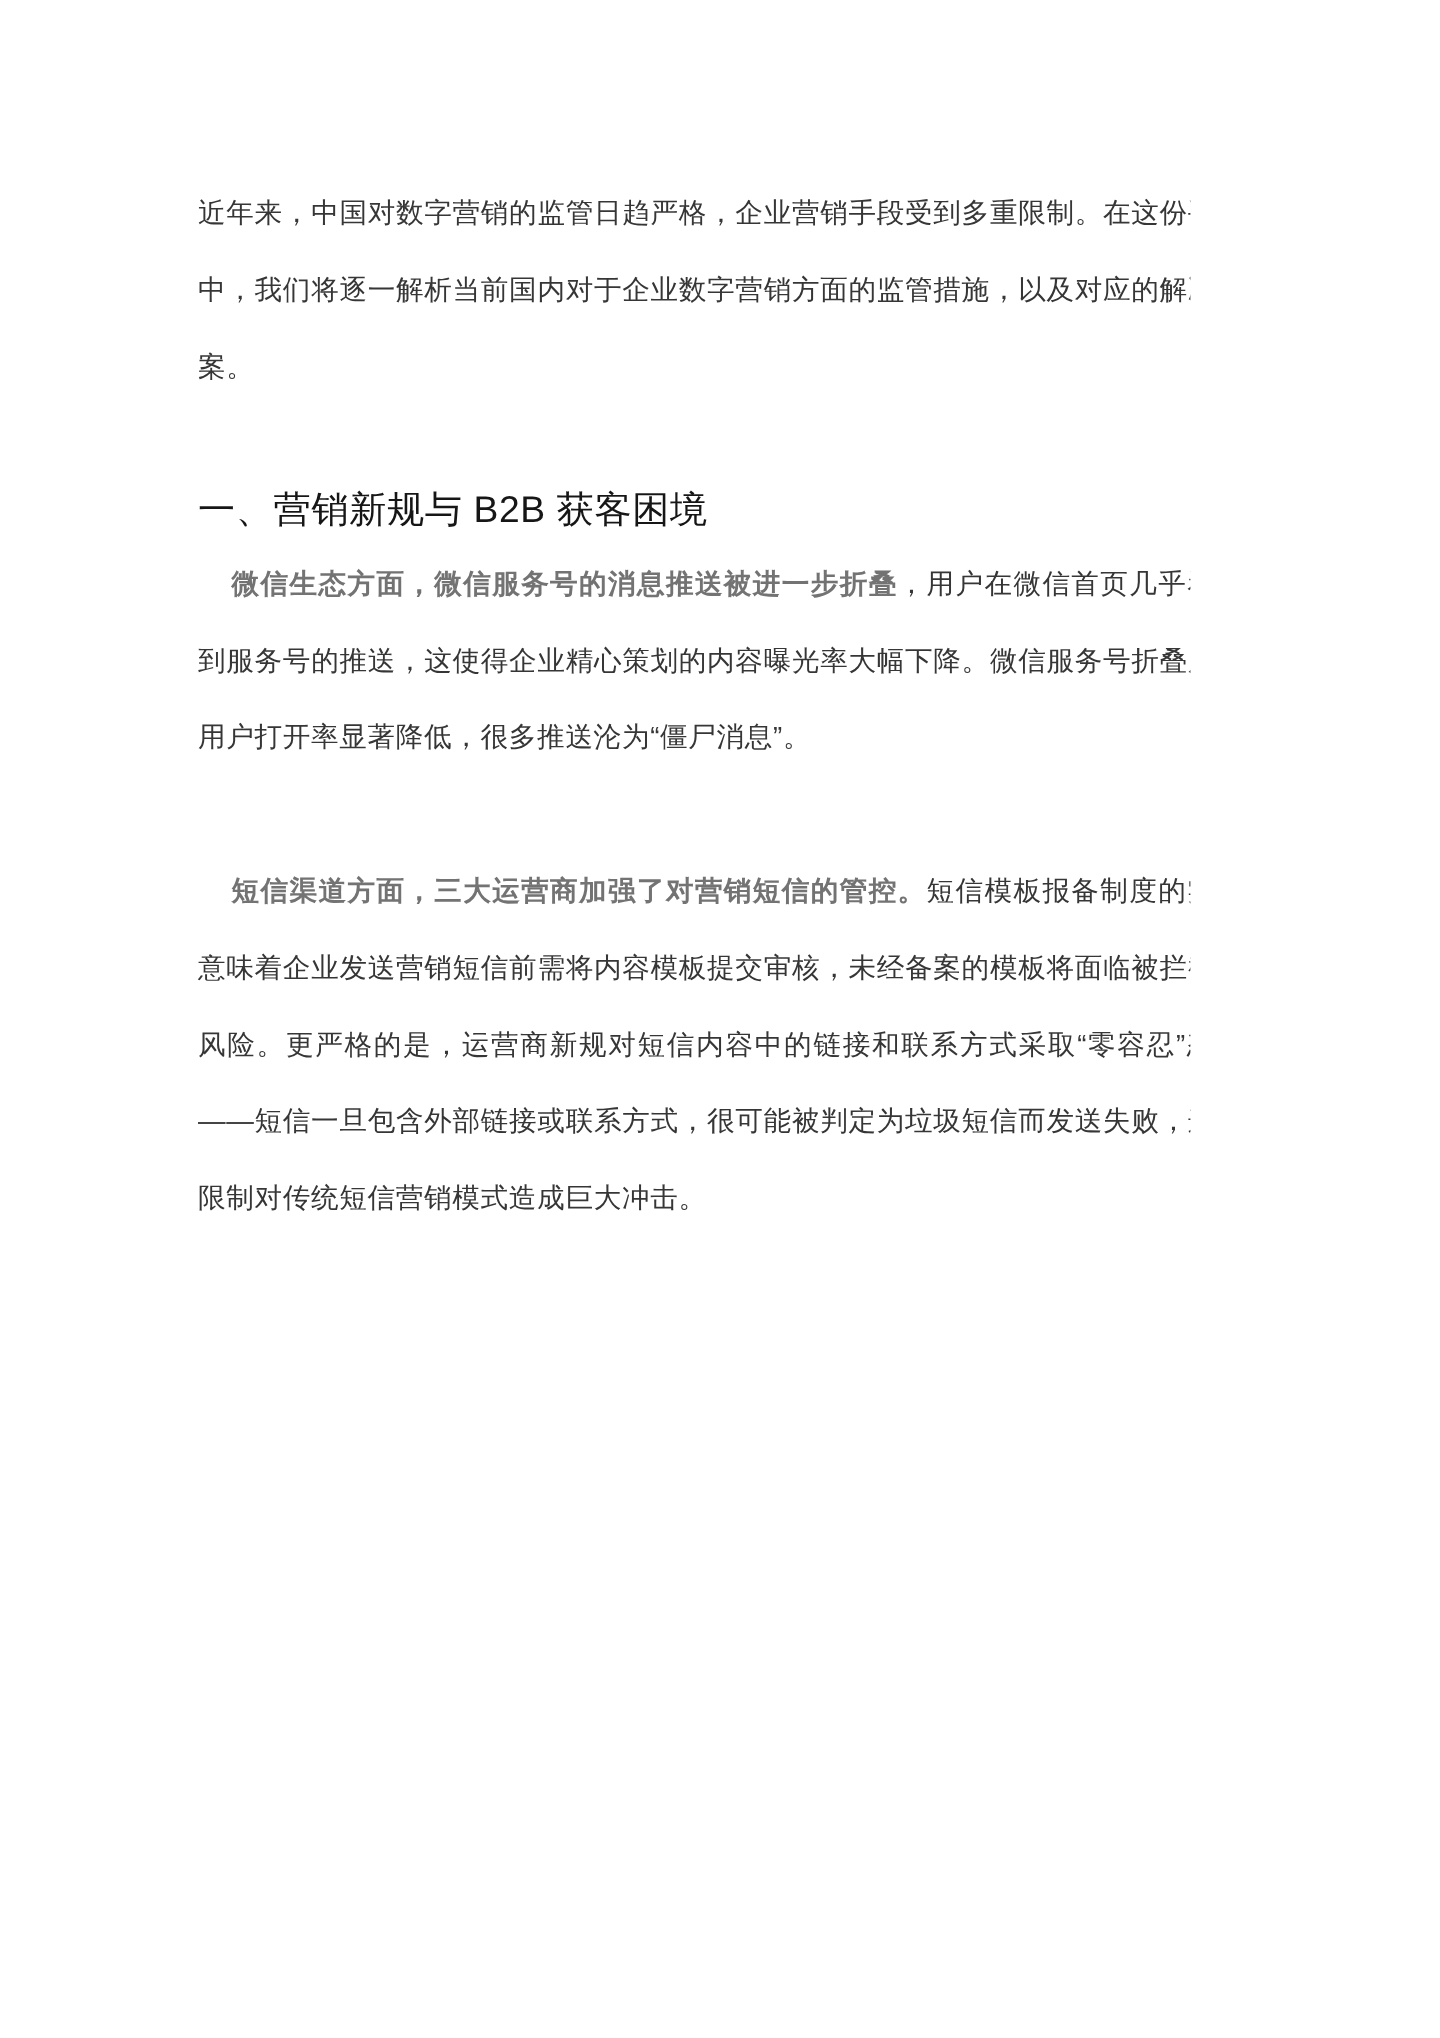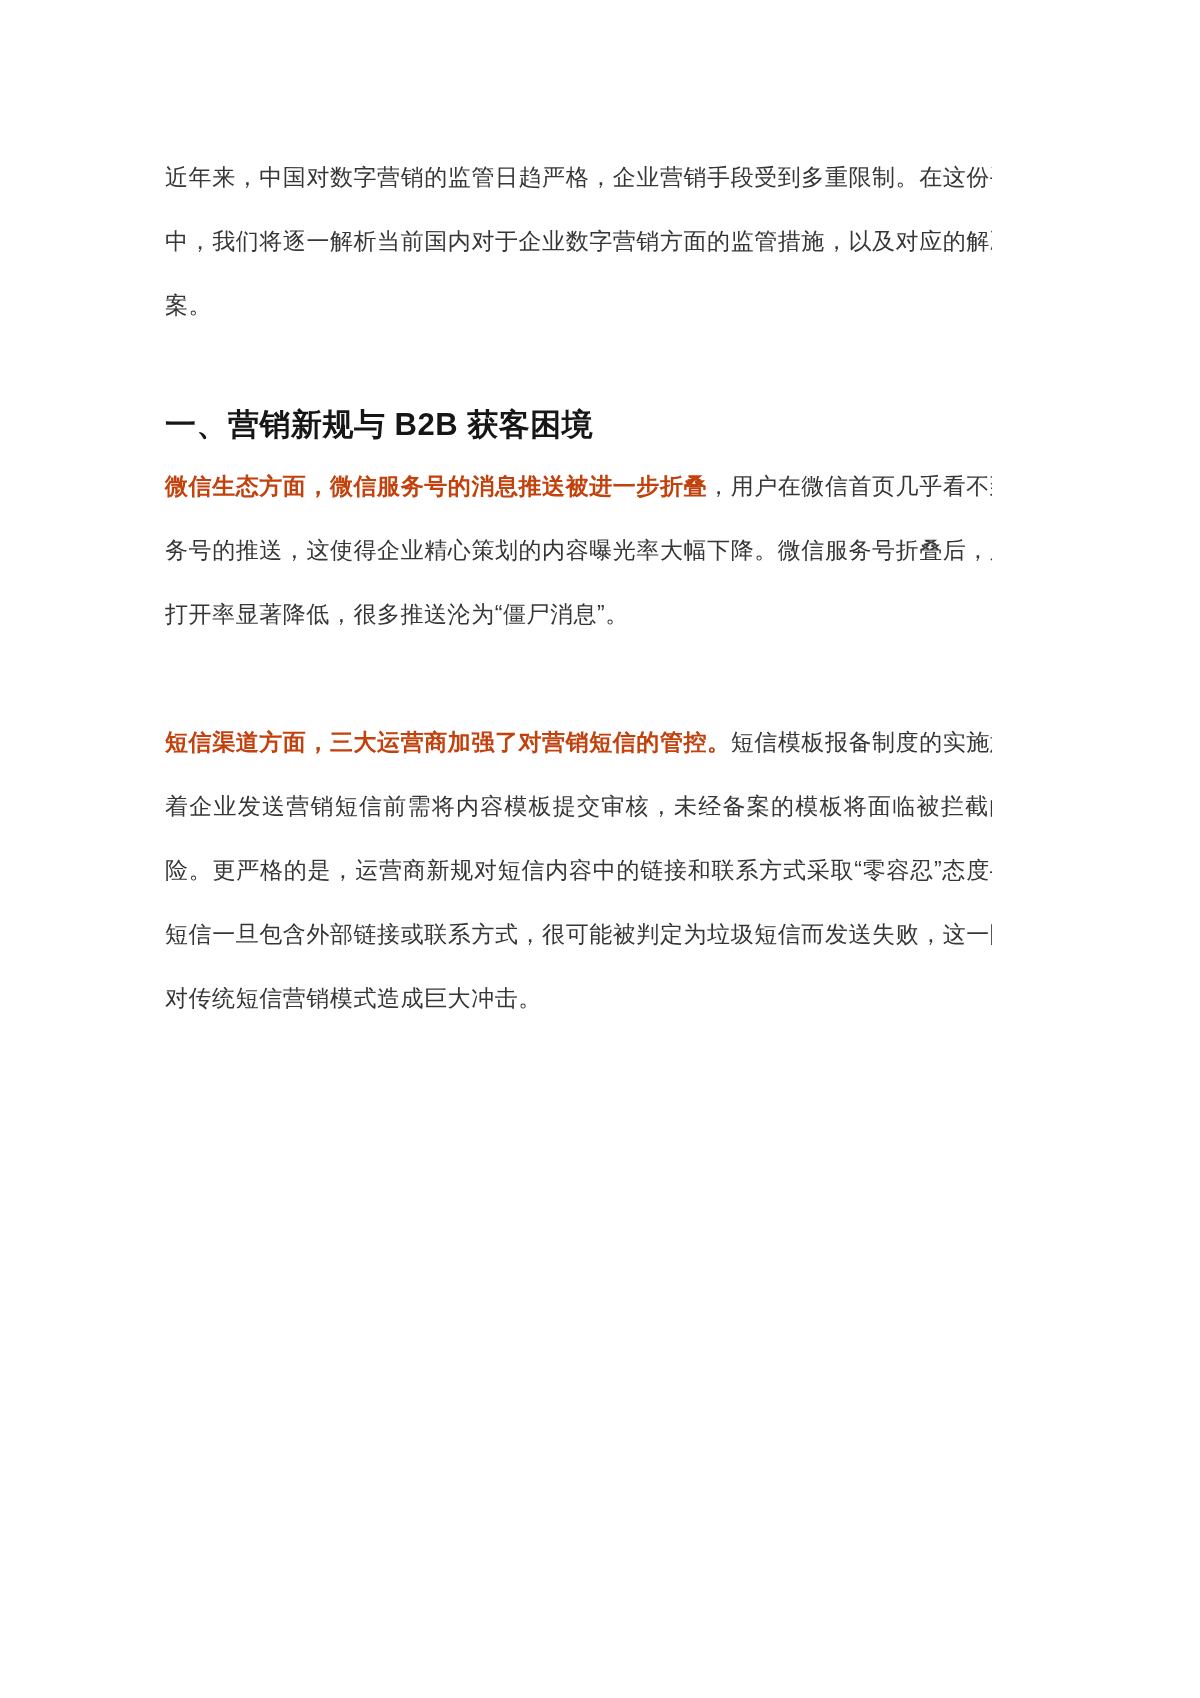--- a/index.html
+++ b/index.html
@@ -23,30 +23,31 @@
     font-size: 23px;
     line-height: 64px;
     letter-spacing: 0.55px;
     color: #363636;
     text-align: justify;
     margin: 0 0 64px 0;
     word-break: break-all;
   }
   p.body .lead {
     font-weight: 700;
-    color: #c2410c;
+    color: #737373;
+    margin-left: 28px;
   }
   p.intro {
     margin-top: 145px;
   }
   h1.heading {
     font-size: 31px;
     line-height: 48px;
     letter-spacing: 0.5px;
-    font-weight: 700;
+    font-weight: 400;
     color: #161616;
     margin: 0 0 5px 0;
   }
   h1.heading-2 {
     margin-top: 21px;
     margin-bottom: 0;
   }
 </style>
 </head>
 <body>

